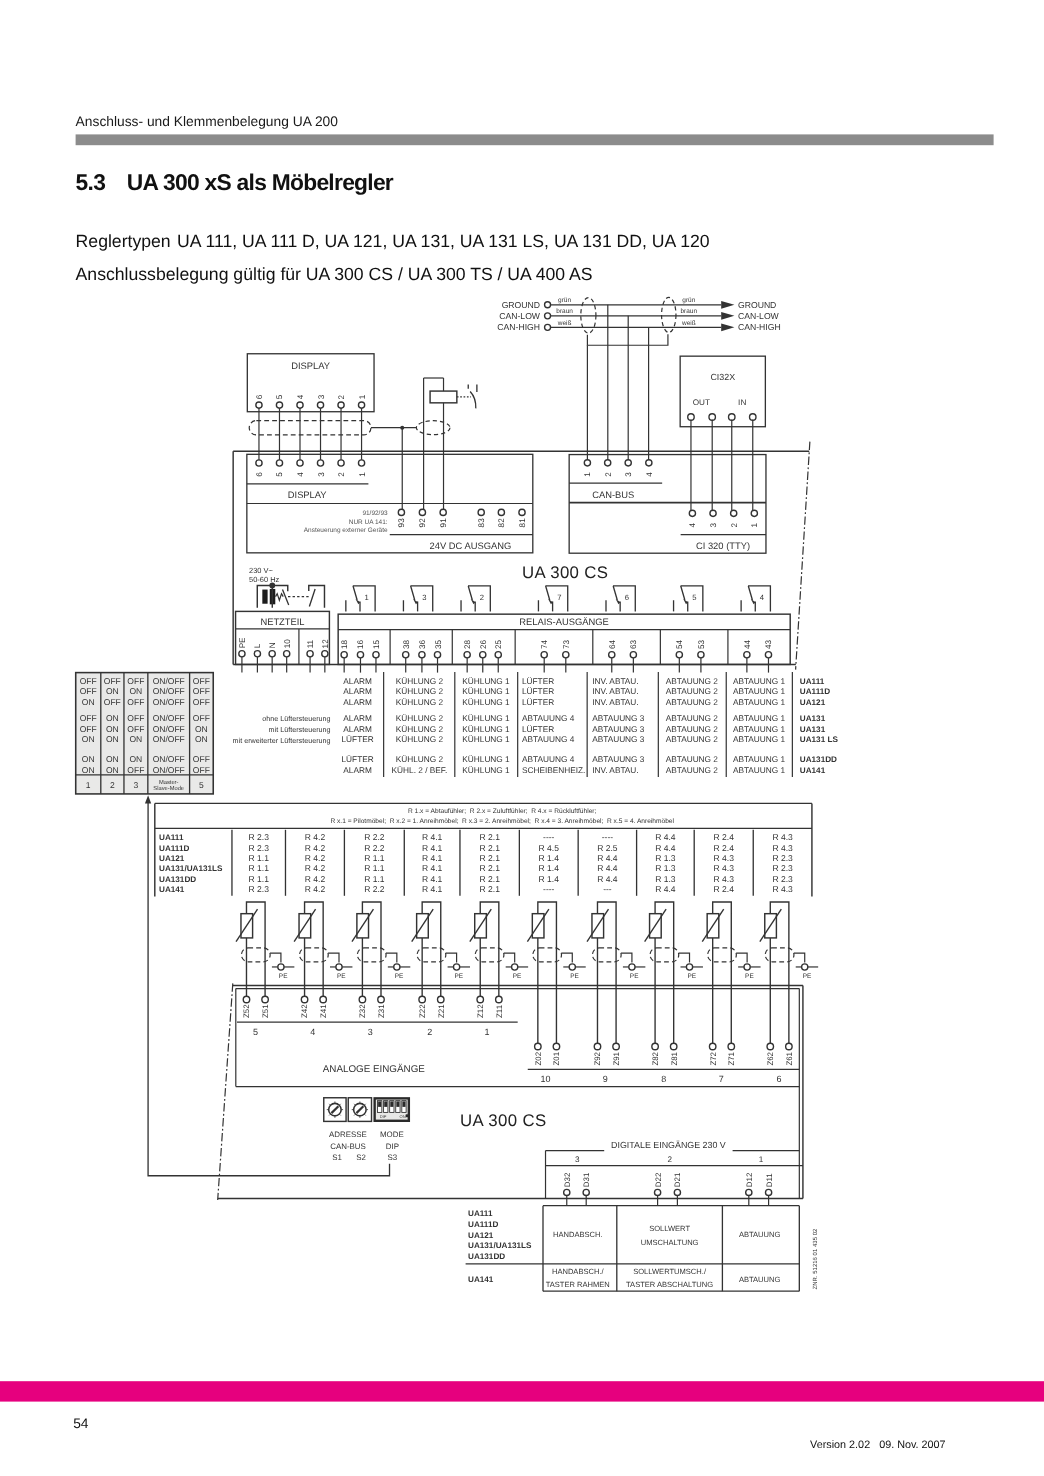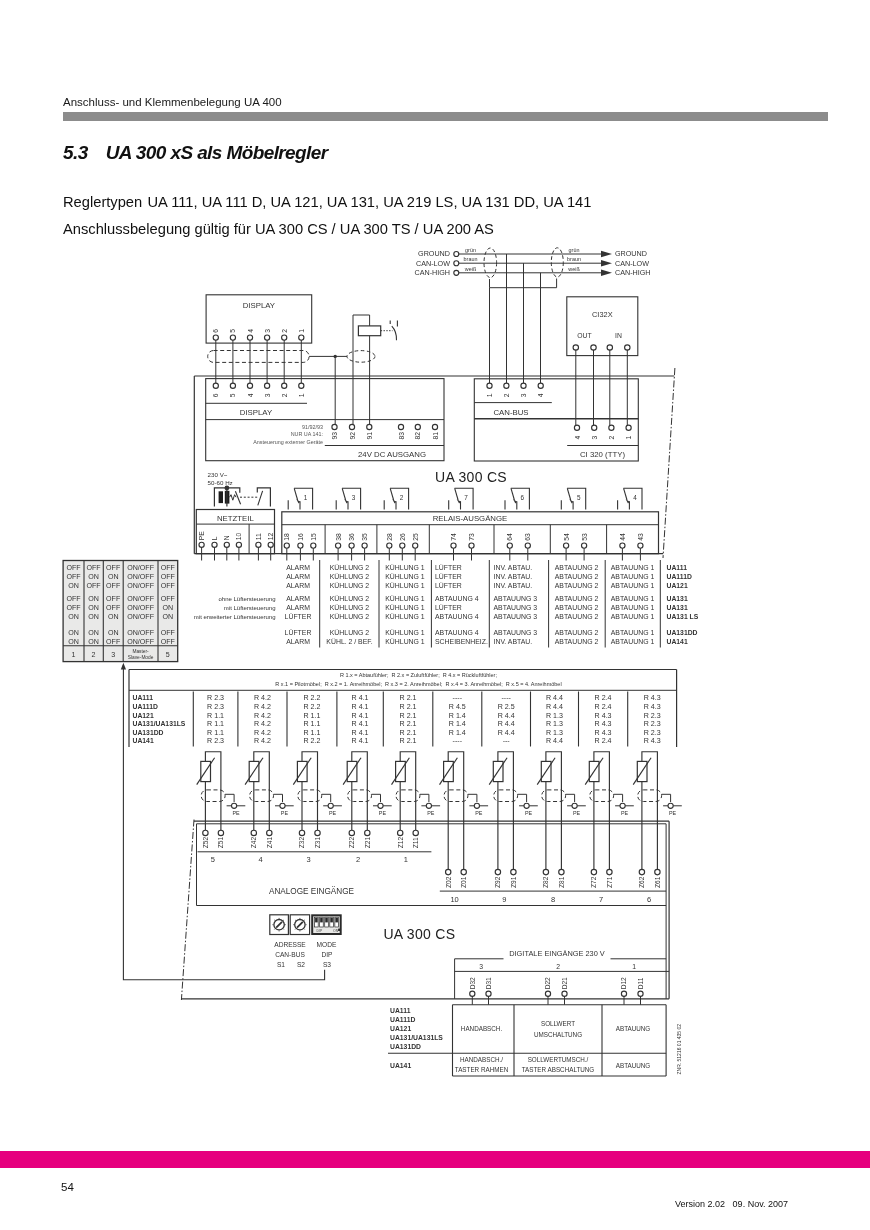--- a/index.html
+++ b/index.html
@@ -2,29 +2,29 @@
 <html><head>
 <meta charset="utf-8">
 <style>
 html,body{margin:0;padding:0;background:#ffffff;}
 body{width:870px;height:1230px;position:relative;font-family:"Liberation Sans",sans-serif;overflow:hidden;}
 .abs{position:absolute;}
 </style>
 </head>
 <body>
 
-<div class="abs" style="left:63px;top:95.5px;font-size:11.5px;color:#1a1a1a;">Anschluss- und Klemmenbelegung UA 400</div>
+<div class="abs" style="left:63px;top:95.5px;font-size:11.5px;color:#1a1a1a;">Anschluss- und Klemmenbelegung UA 200</div>
 
 <div class="abs" style="left:63px;top:112px;width:765px;height:8.5px;background:#8c8c8c;"></div>
 
-<div class="abs" style="left:63px;top:142px;font-size:19px;font-weight:bold;letter-spacing:-0.6px;color:#111;font-style:italic;">5.3<span style="display:inline-block;width:18px;"></span>UA 300 xS als Möbelregler</div>
-
-<div class="abs" style="left:63px;top:193.5px;font-size:14.7px;color:#111;">Reglertypen  UA 111, UA 111 D, UA 121, UA 131, UA 219 LS, UA 131 DD, UA 141</div>
-
-<div class="abs" style="left:63px;top:221px;font-size:14.7px;color:#111;">Anschlussbelegung gültig für UA 300 CS / UA 300 TS / UA 200 AS</div>
+<div class="abs" style="left:63px;top:142px;font-size:19px;font-weight:bold;letter-spacing:-0.6px;color:#111;">5.3<span style="display:inline-block;width:18px;"></span>UA 300 xS als Möbelregler</div>
+
+<div class="abs" style="left:63px;top:193.5px;font-size:14.7px;color:#111;">Reglertypen  UA 111, UA 111 D, UA 121, UA 131, UA 131 LS, UA 131 DD, UA 120</div>
+
+<div class="abs" style="left:63px;top:221px;font-size:14.7px;color:#111;">Anschlussbelegung gültig für UA 300 CS / UA 300 TS / UA 400 AS</div>
 
 <svg class="abs" style="left:0;top:0;" width="870" height="1230" viewBox="0 0 870 1230">
 
 <g>
 <text x="450" y="256.4" font-size="7.2" text-anchor="end" font-weight="normal" fill="#333333">GROUND</text>
 <circle cx="456.3" cy="254.0" r="2.5" fill="#fff" stroke="#333333" stroke-width="1.15"></circle>
 <line x1="458.8" y1="254.0" x2="601" y2="254.0" stroke="#333333" stroke-width="1"></line>
 <text x="470.5" y="251.8" font-size="5.4" text-anchor="middle" font-weight="normal" fill="#333333">grün</text>
 <text x="574" y="251.8" font-size="5.4" text-anchor="middle" font-weight="normal" fill="#333333">grün</text>
 <line x1="506.5" y1="254.0" x2="506.5" y2="383.5" stroke="#333333" stroke-width="1"></line>

